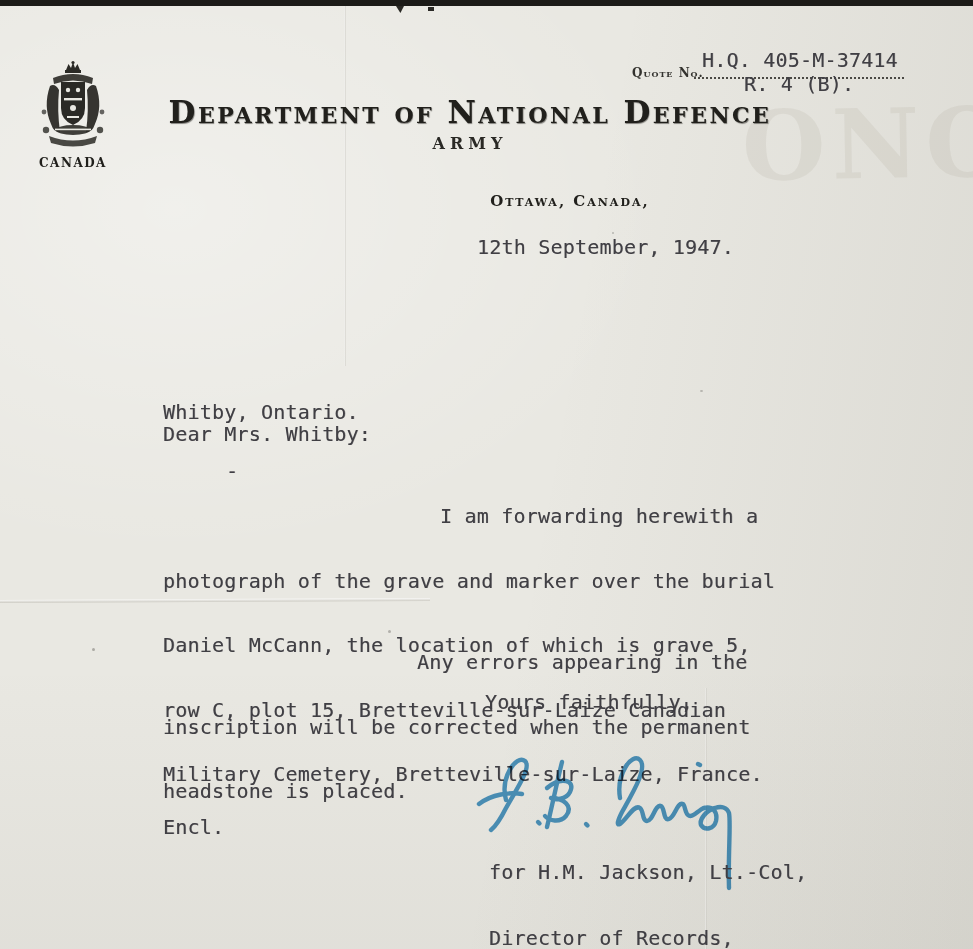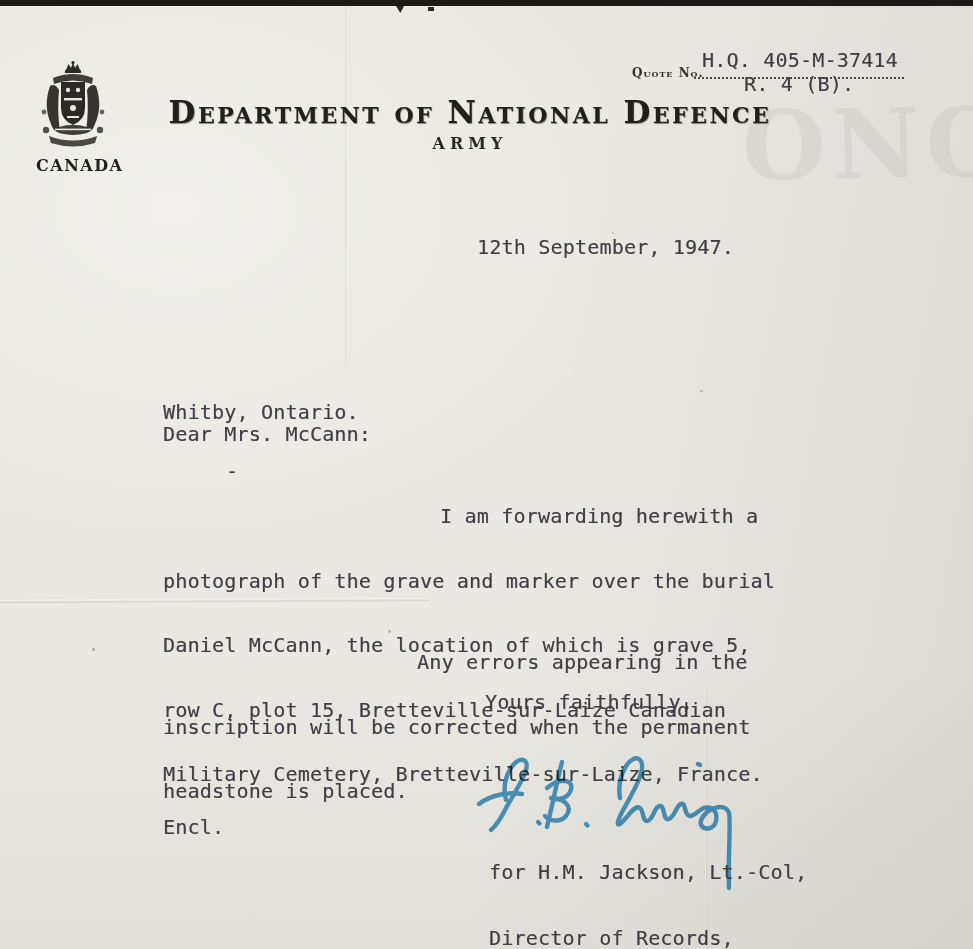--- a/index.html
+++ b/index.html
@@ -50,21 +50,21 @@
   .quote-label{
     left:632px;top:66px;
     font-size:12px;font-weight:700;letter-spacing:1px;color:#33322e;
   }
   .dotted-leader{
     position:absolute;left:694px;top:62px;width:210px;height:15px;
     border-bottom:2px dotted #4a4944;
   }
   .crest-caption{
     left:36px;top:156px;width:74px;text-align:center;
-    font-size:16px;font-weight:700;letter-spacing:1.5px;
+    font-size:12px;font-weight:700;letter-spacing:1.5px;
     font-variant:normal;
   }
   .edge-top{
     position:absolute;left:0;top:0;width:973px;height:6px;
     background:#1c1b18;
   }
   .edge-nick{position:absolute;background:#2a2925;}
   .crease-v1{
     position:absolute;left:344px;top:6px;width:2px;height:360px;
     background:linear-gradient(90deg, rgba(255,255,255,0.55), rgba(140,136,124,0.25));
@@ -129,32 +129,33 @@
       <rect x="27" y="38" width="18" height="2.4"></rect>
       <circle cx="36" cy="48" r="3"></circle>
       <rect x="30" y="56" width="12" height="2"></rect>
       <rect x="18" y="68.6" width="36" height="1.6"></rect>
     </g>
   </svg>
   <div class="print crest-caption">CANADA</div>
 
   <div class="print dept-title">Department of National Defence</div>
   <div class="branch">ARMY</div>
+  <div class="print place-line">Ottawa, Canada,</div>
 
   <div class="print quote-label" style="position: absolute; left: 632px; top: 66px;">Quote No.</div>
   <div class="dotted-leader"></div>
   <div class="typed" style="left:702px;top:50px;">H.Q. 405-M-37414</div>
   <div class="typed" style="left:744px;top:74px;">R. 4 (B).</div>
 
   <div class="typed" style="left:477px;top:237px;">12th September, 1947.</div>
 
   <div class="typed" style="left:163px;top:359px;">
     <div>Whitby, Ontario.</div>
   </div>
-  <div class="typed" style="left:163px;top:424px;">Dear Mrs. McCann:</div>
+  <div class="typed" style="left:163px;top:424px;">Dear Mrs. Whitby:</div>
 
   <div class="typed" style="left:226px;top:461px;">-</div>
   <div class="typed" style="left:163px;top:463px;width:640px;">
     <div style="padding-left:277px;">I am forwarding herewith a</div>
     <div>photograph of the grave and marker over the burial</div>
     <div>Daniel McCann, the location of which is grave 5,</div>
     <div>row C, plot 15, Bretteville-sur-Laize Canadian</div>
     <div>Military Cemetery, Bretteville-sur-Laize, France.</div>
   </div>
 

